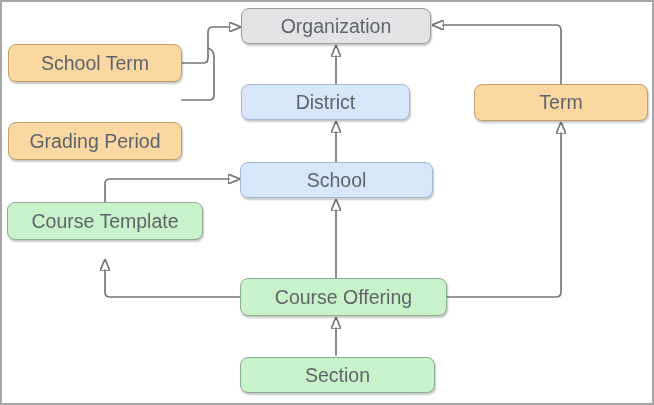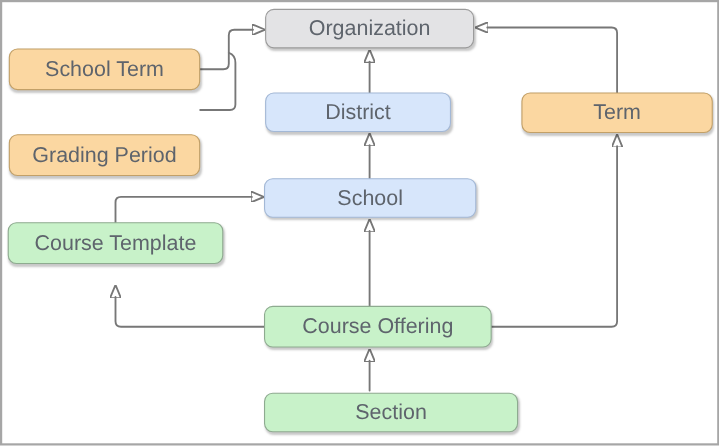--- a/index.html
+++ b/index.html
@@ -43,21 +43,21 @@
   .node.green {background:var(--green-fill); border-color:var(--green-stroke);}
 
   .n-organization   {left:239px;top:6px;  width:190px;height:36px;}
   .n-district       {left:239px;top:82px; width:169px;height:36px;}
   .n-school         {left:238px;top:160px;width:193px;height:36px;}
   .n-term           {left:472px;top:82px; width:174px;height:37px;}
   .n-school-year    {left:6px;  top:42px; width:174px;height:38px;}
   .n-grading-period {left:6px;  top:80px; width:174px;height:38px;margin-top:40px;}
   .n-course-template{left:5px;  top:200px;width:196px;height:38px;}
   .n-course-offering{left:238px;top:276px;width:207px;height:38px;}
-  .n-section        {left:238px;top:355px;width:231px;height:36px;}
+  .n-section        {left:238px;top:355px;width:195px;height:36px;}
 
   .edges path{
     fill:none;
     stroke:var(--connector);
     stroke-width:1.7;
     stroke-linejoin:round;
     stroke-linecap:round;
   }
 </style>
 </head>

